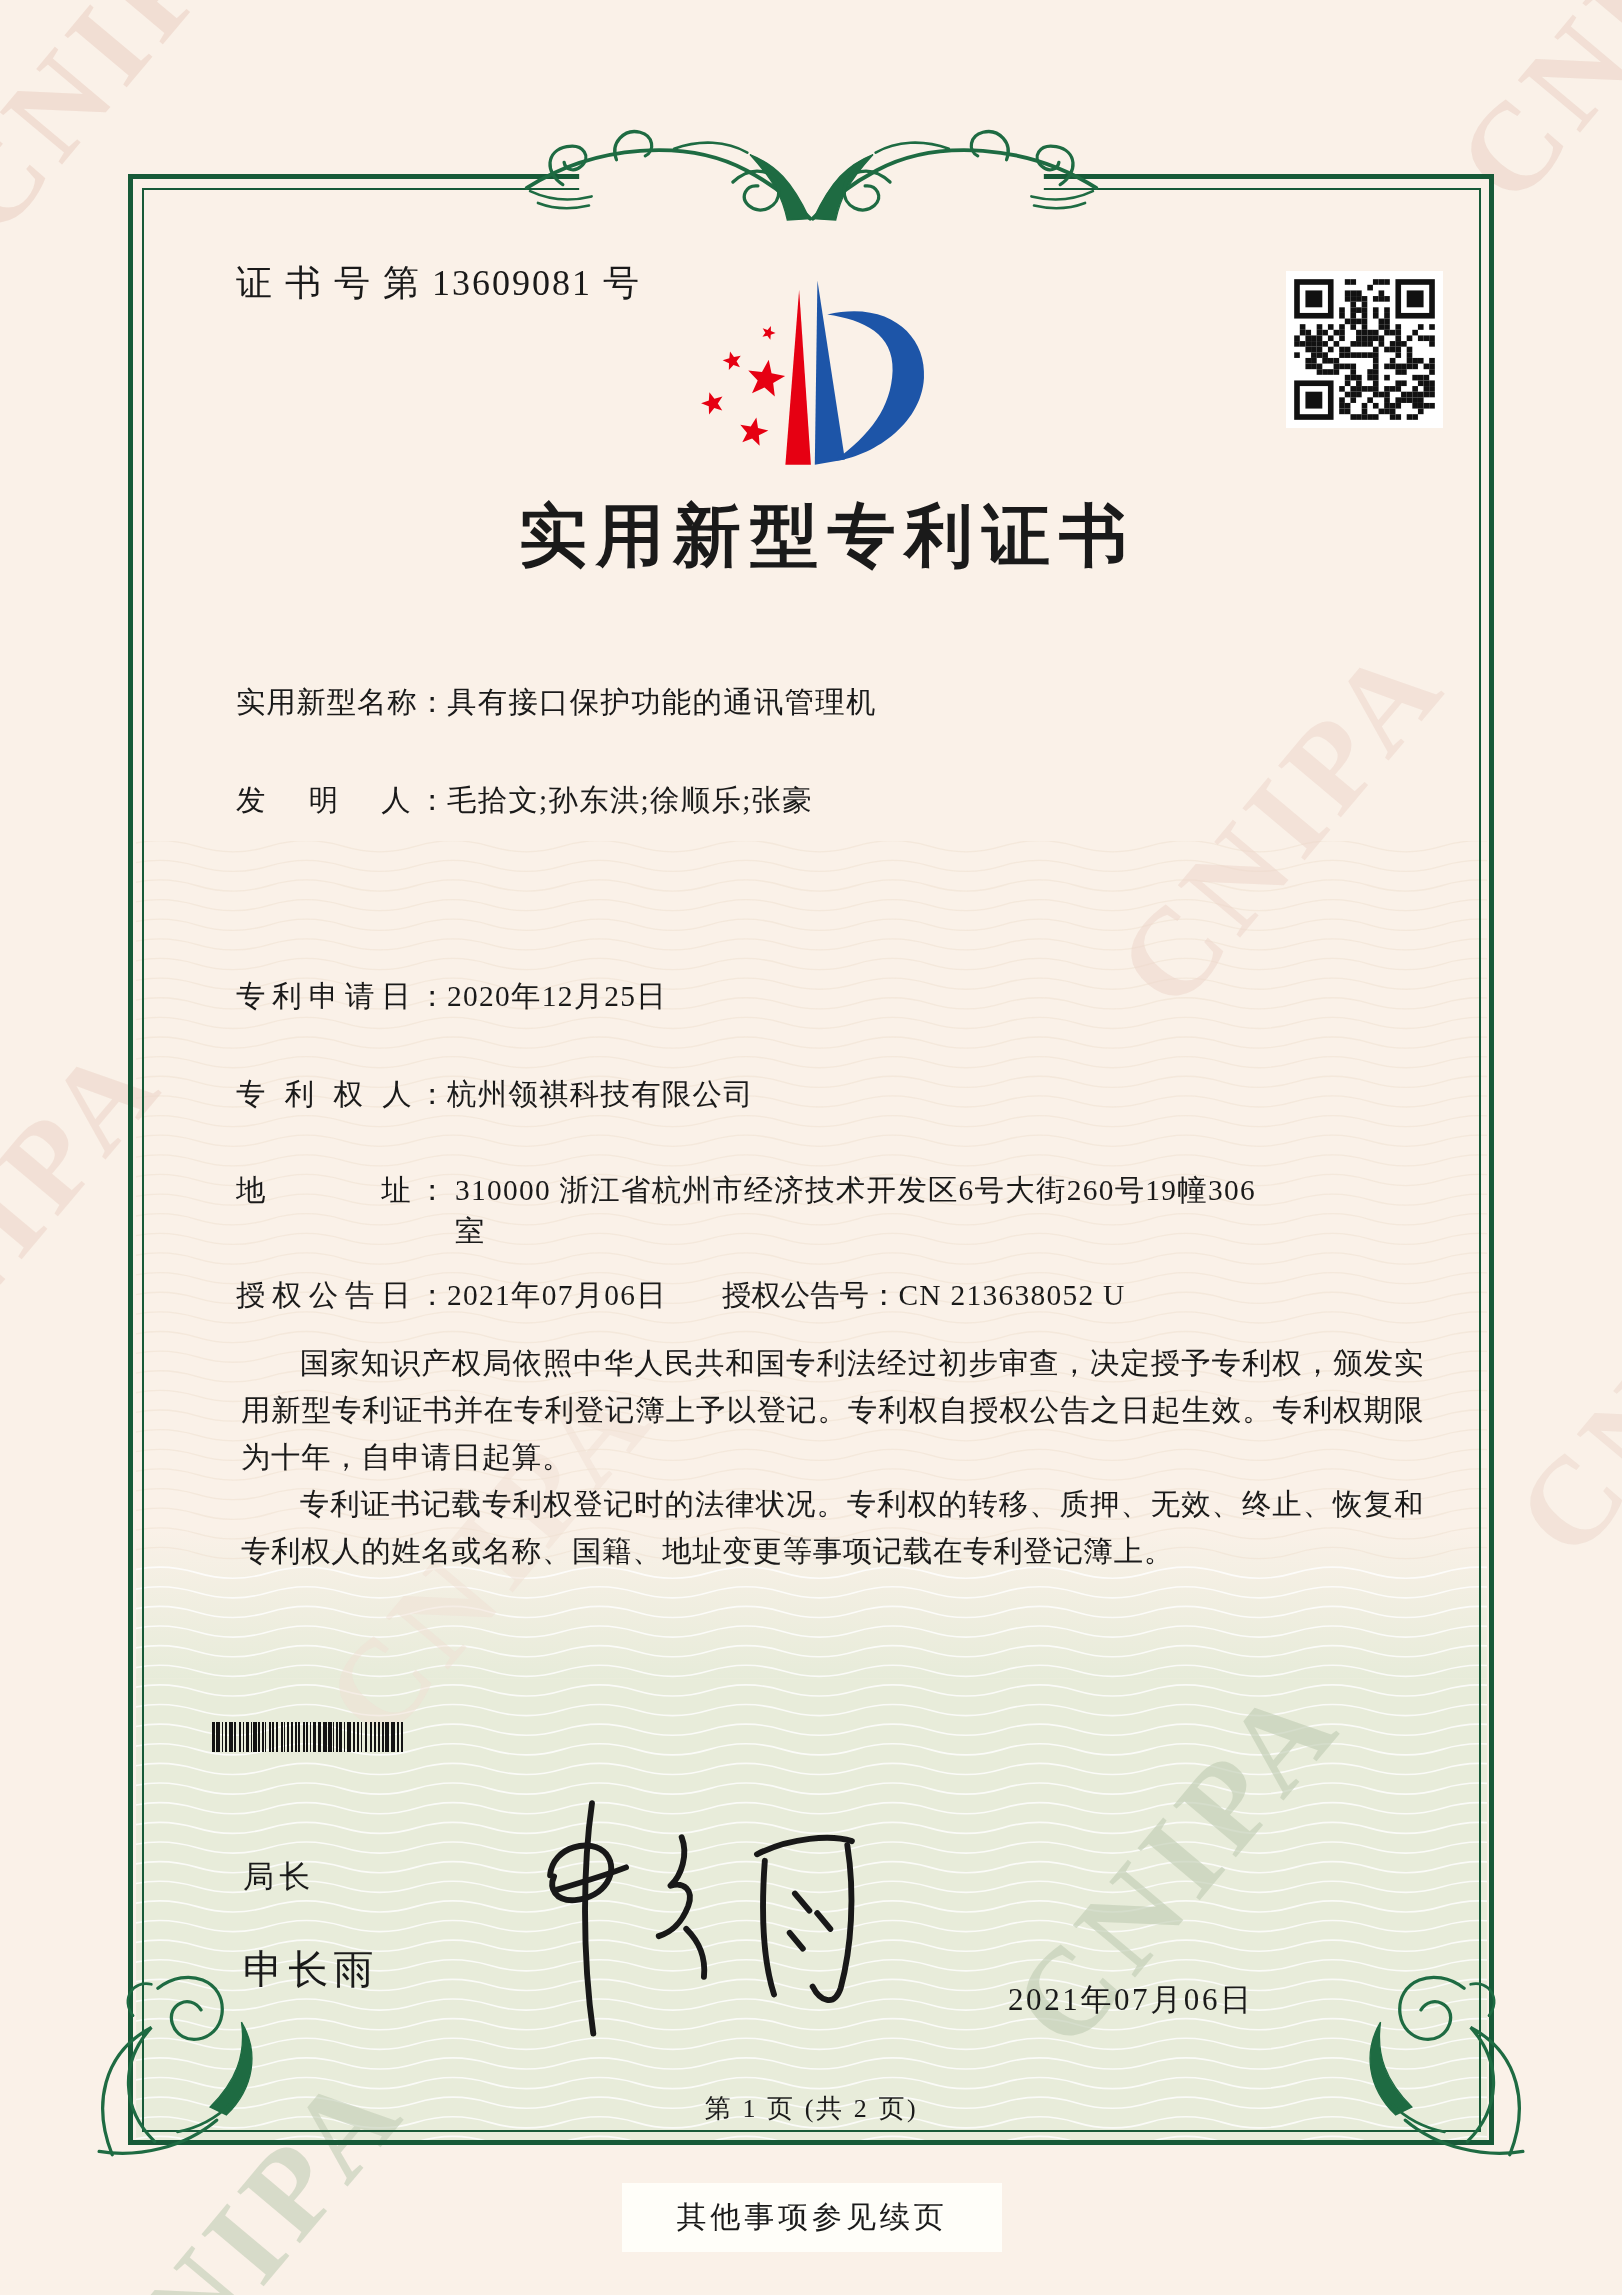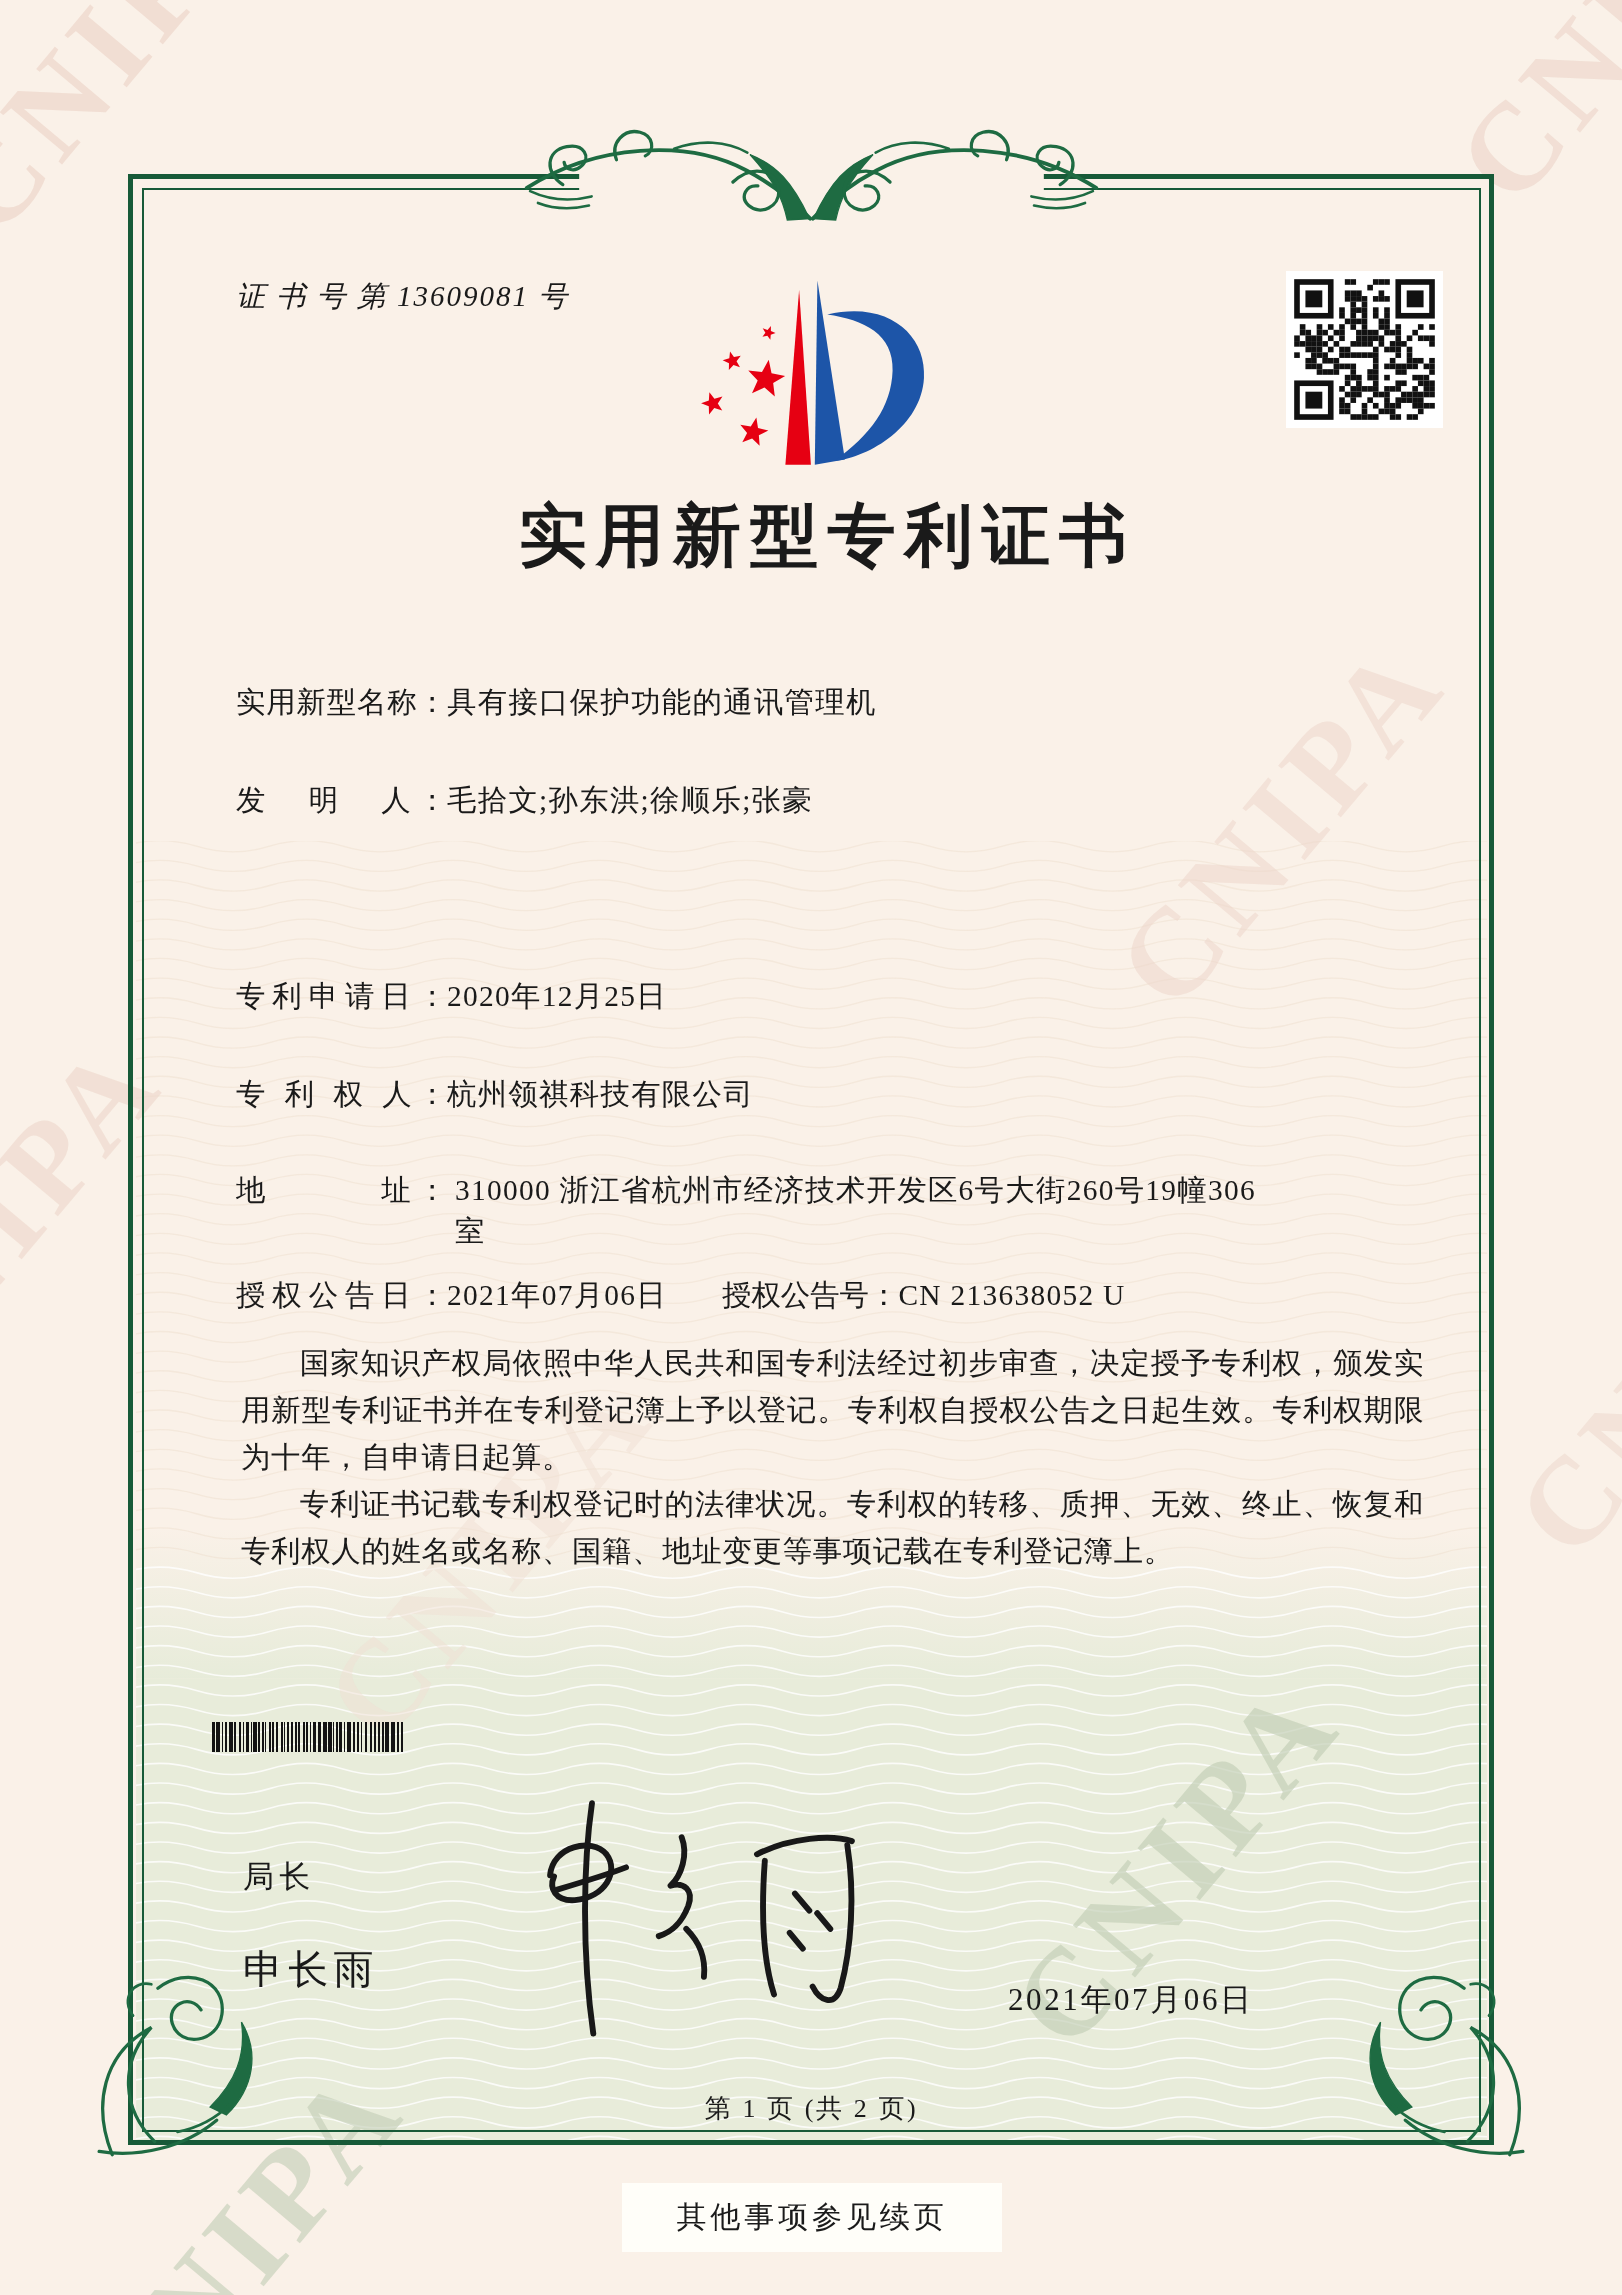--- a/index.html
+++ b/index.html
@@ -21,21 +21,21 @@
     position:absolute;left:128px;top:174px;width:1366px;height:1971px;
     border:5.9px solid #175a38;z-index:2;box-sizing:border-box;pointer-events:none;
   }
   .frame-inner{
     position:absolute;left:8.5px;top:8.5px;right:8.5px;bottom:8.5px;
     border:2px solid #175a38;
   }
   .ornament{position:absolute;z-index:2;pointer-events:none;}
   
   .content{position:absolute;inset:0;z-index:3;}
-  .cert-no{position:absolute;left:236px;top:277px;font-size:29px;letter-spacing:2px;font-style:italic;}
+  .cert-no{position:absolute;left:236px;top:259px;font-size:36px;letter-spacing:2px;}
   .logo{position:absolute;left:695px;top:257px;width:237px;height:217px;}
   .qr-box{position:absolute;left:1286px;top:271px;width:157px;height:157px;background:#ffffff;}
   .title{position:absolute;left:0;top:491px;width:100%;text-align:center;
          font-size:68px;font-weight:bold;letter-spacing:9.2px;padding-left:16px;}
   .frow{position:absolute;left:236px;display:flex;font-size:29.4px;line-height:41px;}
   .flabel{display:inline-block;width:211px;text-align:justify;text-align-last:justify;flex:none;}
   .fvalue{letter-spacing:1.3px;}
   .fvalue.addr{width:805px;margin-left:8px;}
   .grant-group2{display:flex;margin-left:55px;}
   .glabel2{flex:none;}

